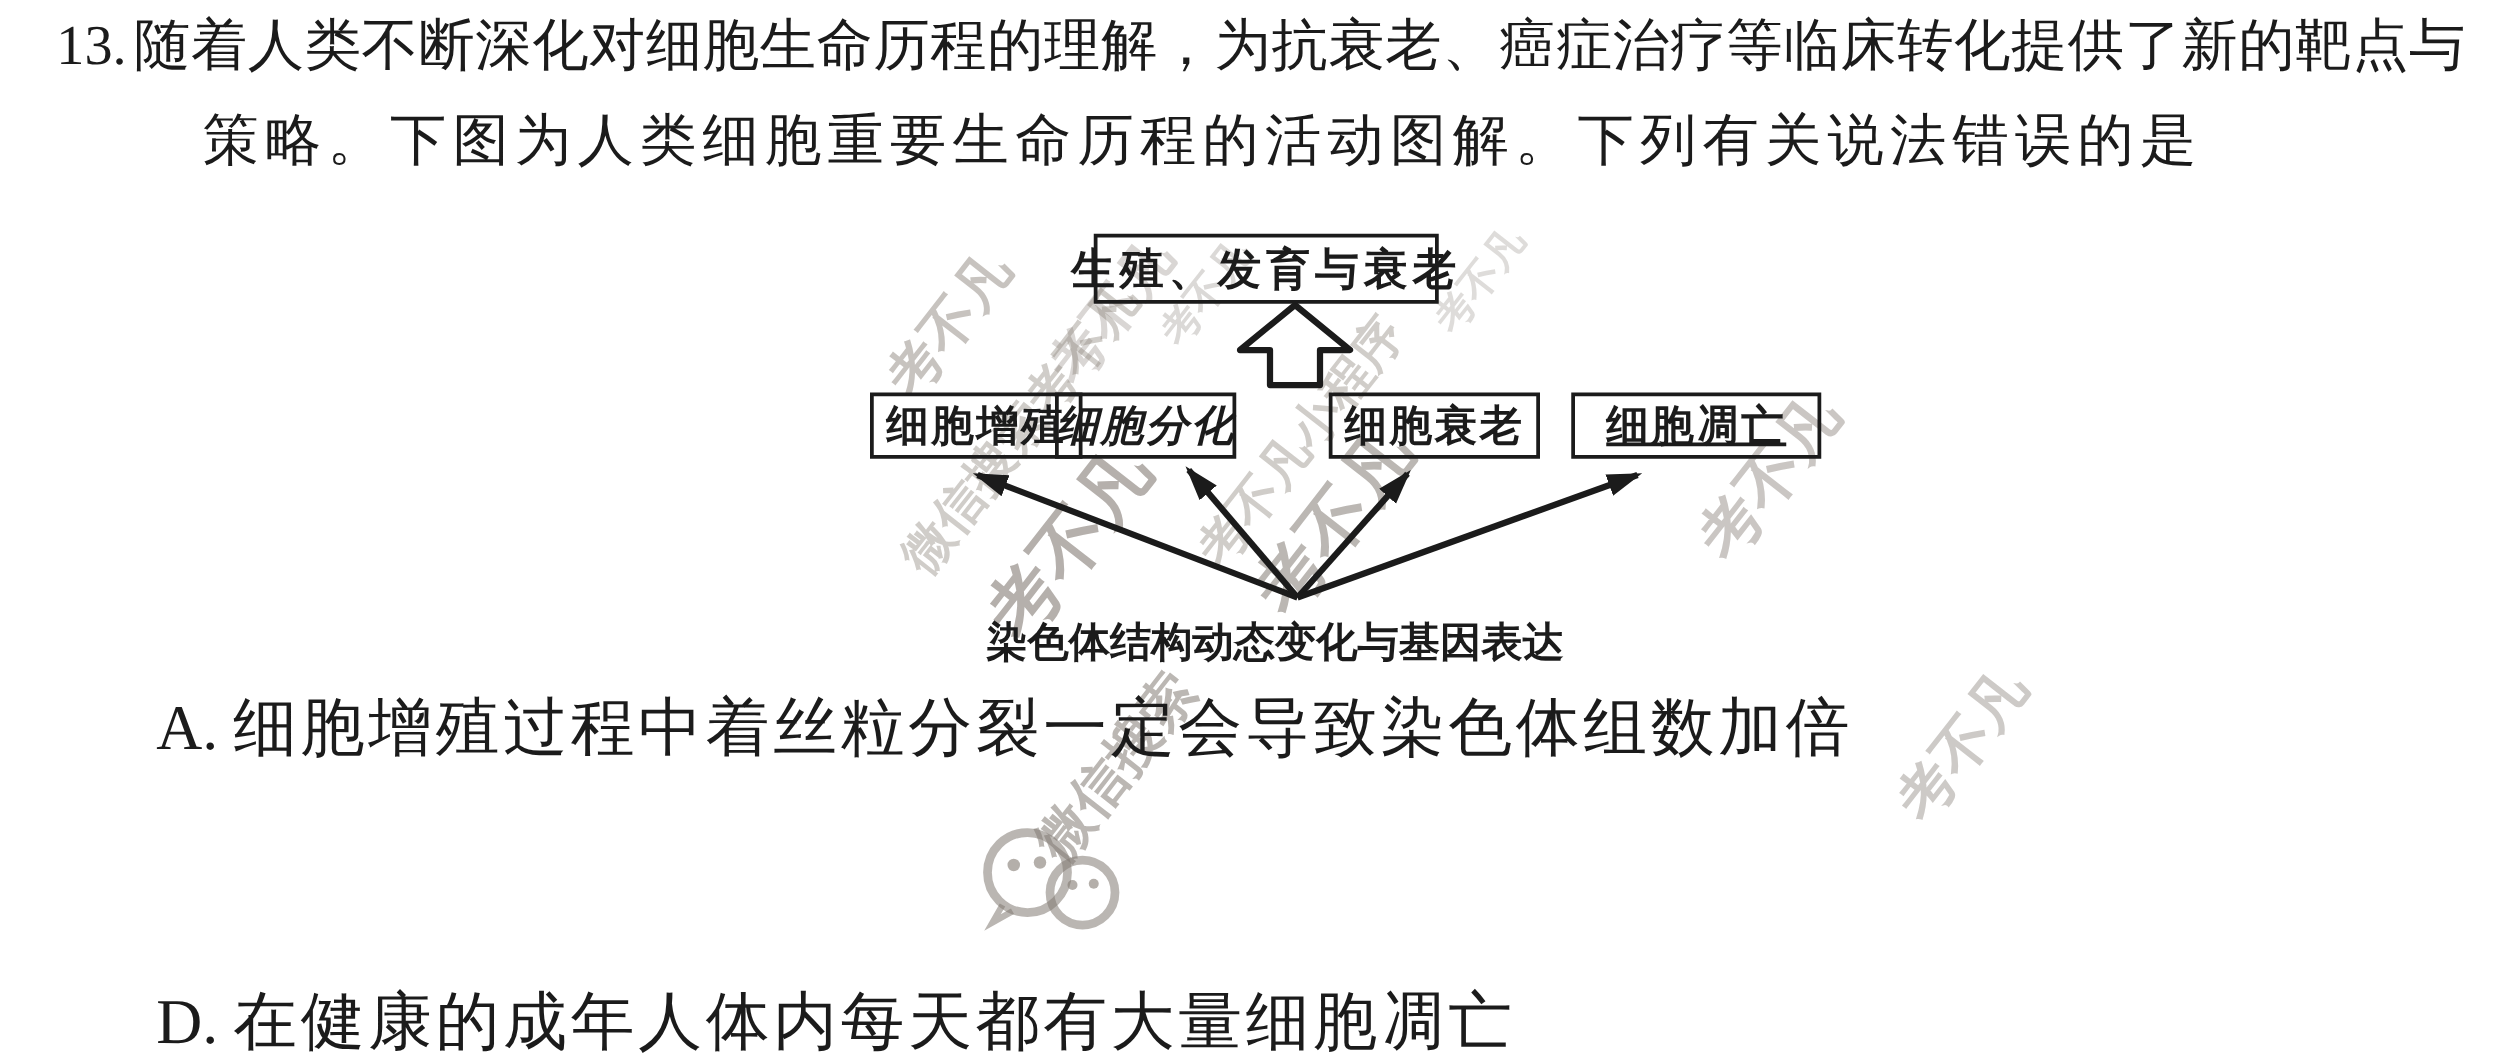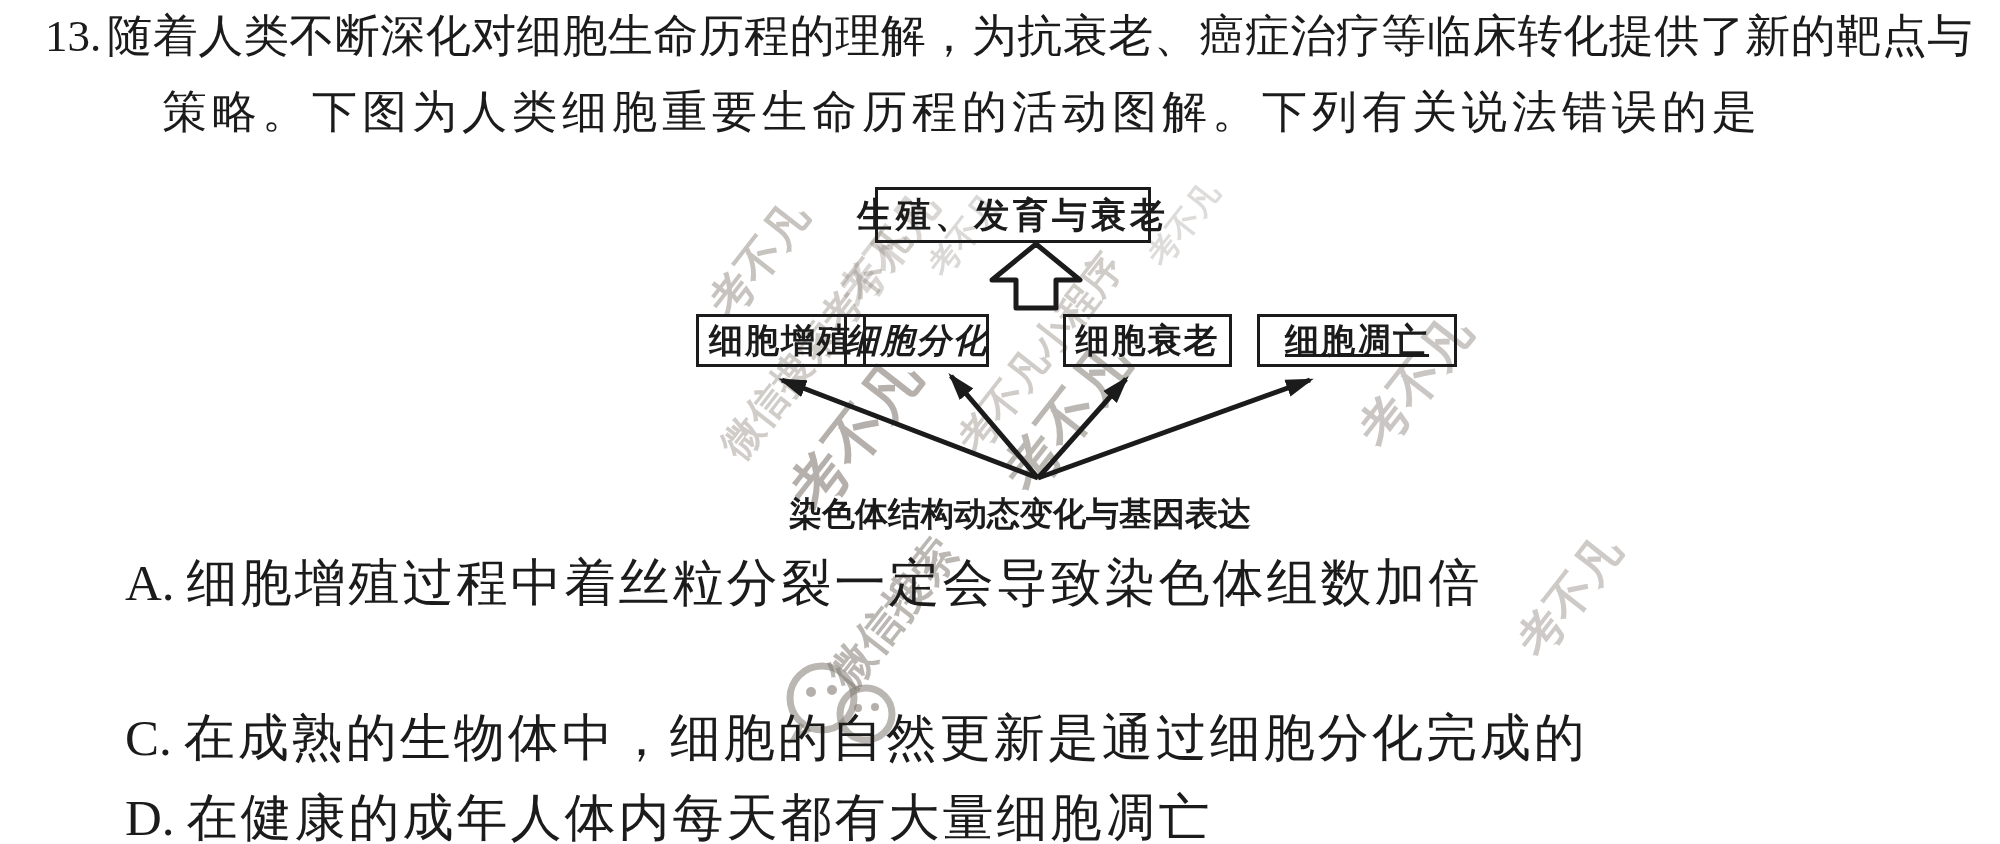--- a/index.html
+++ b/index.html
@@ -109,20 +109,17 @@
 
     <line x1="1038" y1="478" x2="782" y2="380" stroke="#1b1b1b" stroke-width="5" marker-end="url(#ah)"></line>
     <line x1="1038" y1="478" x2="951" y2="376" stroke="#1b1b1b" stroke-width="5" marker-end="url(#ah)"></line>
     <line x1="1038" y1="478" x2="1126" y2="379" stroke="#1b1b1b" stroke-width="5" marker-end="url(#ah)"></line>
     <line x1="1038" y1="478" x2="1310" y2="380" stroke="#1b1b1b" stroke-width="5" marker-end="url(#ah)"></line>
   </svg>
 
   <div class="option" id="optA">
     <span class="olabel">A.</span><span class="otext">细胞增殖过程中着丝粒分裂一定会导致染色体组数加倍</span>
   </div>
-  <div class="option" id="optC">
-    <span class="olabel">C.</span><span class="otext">在成熟的生物体中，细胞的自然更新是通过细胞分化完成的</span>
-  </div>
   <div class="option" id="optD">
     <span class="olabel">D.</span><span class="otext">在健康的成年人体内每天都有大量细胞凋亡</span>
   </div>
 
 </div>
 
 </body></html>

